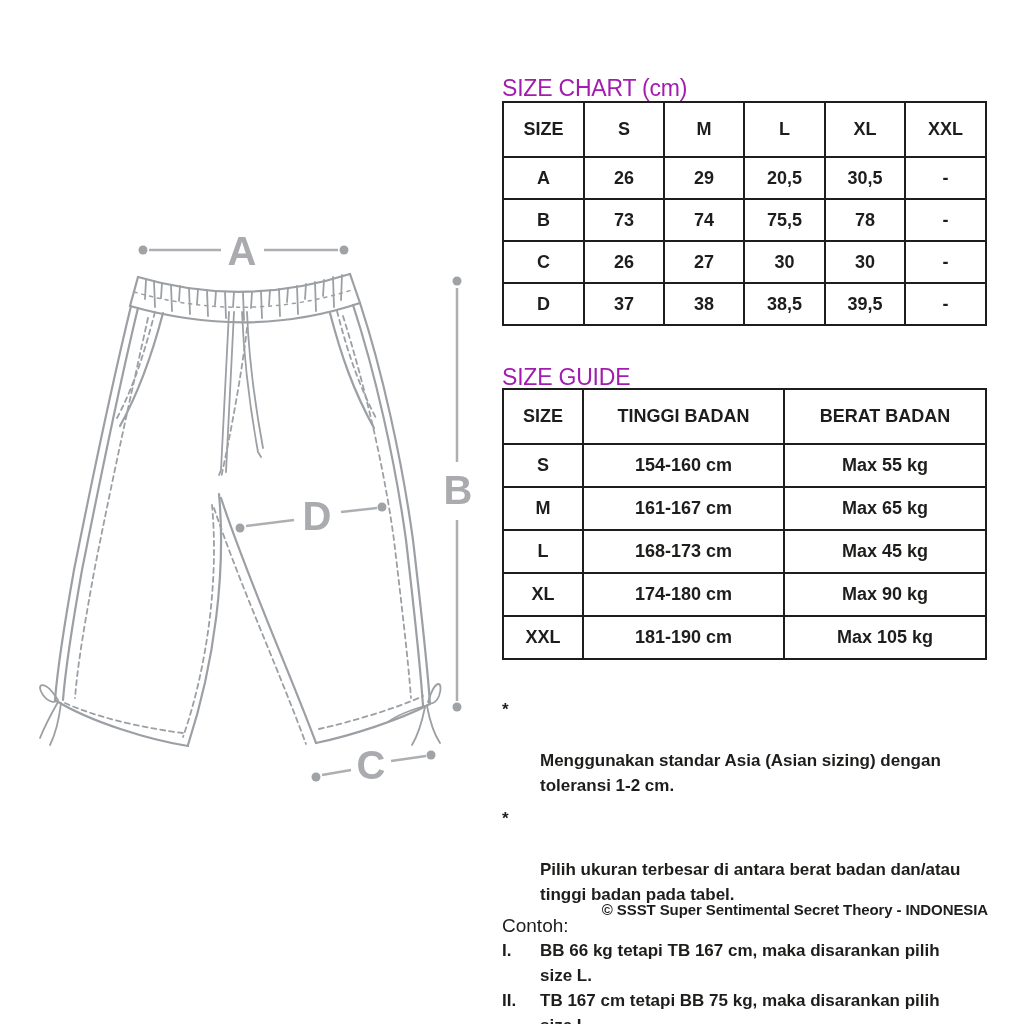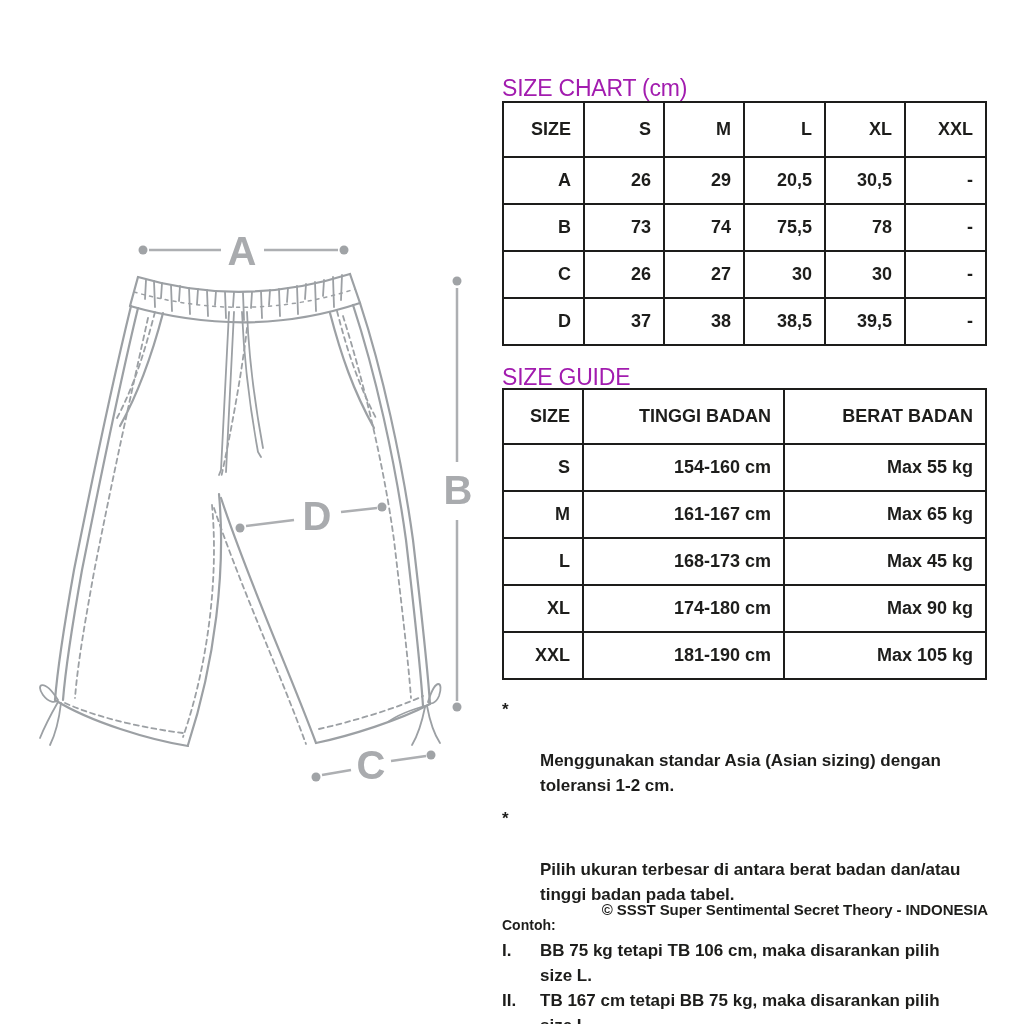--- a/index.html
+++ b/index.html
@@ -8,32 +8,32 @@
     font-family:"Liberation Sans",sans-serif;color:#1d1d1b;overflow:hidden;
   }
   .abs{position:absolute;}
   .section-title{
     font-size:23px;font-weight:normal;letter-spacing:-0.2px;color:#a21caf;
   }
   table.sizes{
     border-collapse:collapse;table-layout:fixed;width:483px;
   }
   table.sizes td{
-    border:2px solid #1d1d1b;text-align:right;vertical-align:middle;
-    font-size:18px;font-weight:bold;color:#1d1d1b;padding:12px;
+    border:2px solid #1d1d1b;text-align:center;vertical-align:middle;
+    font-size:18px;font-weight:bold;color:#1d1d1b;padding:4px;
   }
   #size-chart-table tr.hdr{height:55px;}
   #size-chart-table tr.data{height:42px;}
   #size-guide-table tr.hdr{height:55px;}
   #size-guide-table tr.data{height:43px;}
   .notes{width:483px;}
   .note-item{display:flex;margin-bottom:11px;}
   .note-bullet{width:38px;flex:0 0 38px;font-size:17px;font-weight:bold;}
   .note-text{font-size:17px;font-weight:bold;line-height:25px;margin-top:48px;}
-  .contoh-heading{font-size:14px;font-weight:bold;line-height:25px;}
+  .contoh-heading{font-size:19px;font-weight:normal;line-height:25px;}
   .contoh-item{display:flex;}
   .contoh-num{width:38px;flex:0 0 38px;font-size:17px;font-weight:bold;line-height:25px;}
   .contoh-text{font-size:17px;font-weight:bold;line-height:25px;}
   .footer{
     position:absolute;right:36px;top:901px;font-size:15px;font-weight:bold;
     letter-spacing:-0.1px;color:#1d1d1b;
   }
   svg .outline{fill:none;stroke:#9ca0a4;stroke-width:2.2;stroke-linecap:round;stroke-linejoin:round;}
   svg .thin{fill:none;stroke:#9ca0a4;stroke-width:1.8;stroke-linecap:round;}
   svg .dashed{fill:none;stroke:#9ca0a4;stroke-width:1.8;stroke-dasharray:5 4;stroke-linecap:round;}
@@ -249,21 +249,21 @@
     <div class="note-text">
       <div>Pilih ukuran terbesar di antara berat badan dan/atau</div>
       <div>tinggi badan pada tabel.</div>
     </div>
   </div>
 
   <div class="contoh-heading">Contoh:</div>
   <div class="contoh-item">
     <div class="contoh-num">I.</div>
     <div class="contoh-text">
-      <div>BB 75 kg tetapi TB 106 cm, maka disarankan pilih</div>
+      <div>BB 66 kg tetapi TB 167 cm, maka disarankan pilih</div>
       <div>size L.</div>
     </div>
   </div>
   <div class="contoh-item">
     <div class="contoh-num">II.</div>
     <div class="contoh-text">
       <div>TB 167 cm tetapi BB 75 kg, maka disarankan pilih</div>
       <div>size L.</div>
     </div>
   </div>

